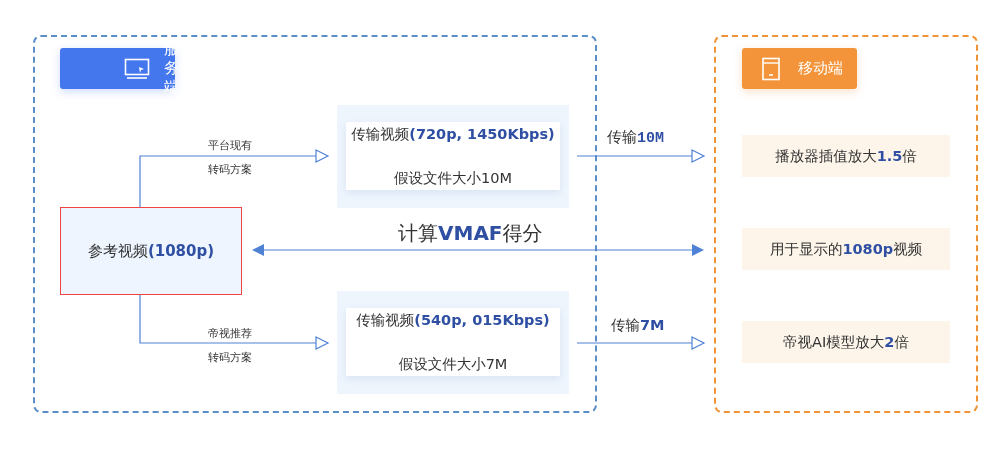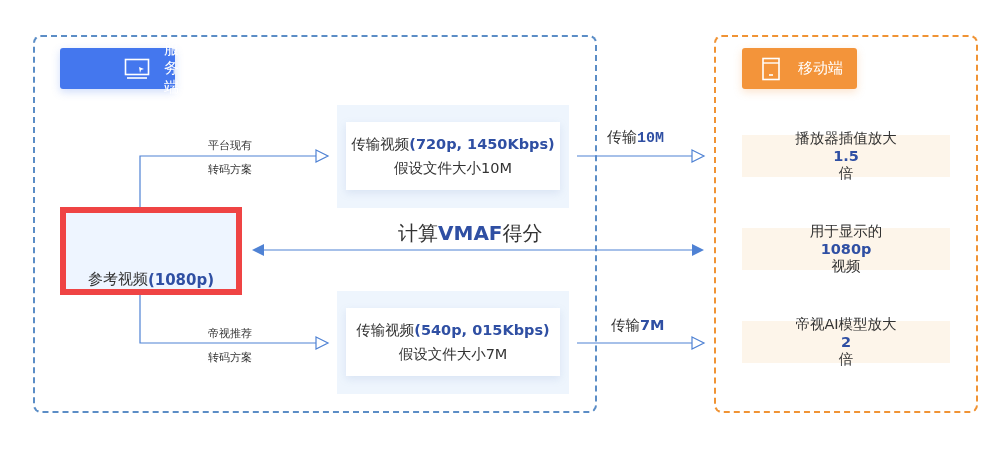--- a/index.html
+++ b/index.html
@@ -11,33 +11,33 @@
   .group-mobile { left:714px; top:35px; width:264px; height:378px;
      border:2px dashed #f09334; border-radius:8px; box-sizing:border-box; }
   .tag { height:41px; border-radius:3px; color:#fff; font-size:15px;
      display:flex; align-items:center; box-sizing:border-box; }
   .tag-server { left:60px; top:48px; width:115px; background:#4477ee;
      box-shadow:0 3px 8px rgba(68,119,238,0.25);padding-left:48px; }
   .tag-mobile { left:742px; top:48px; width:115px; background:#f3943a;
      box-shadow:0 3px 8px rgba(243,148,58,0.25); }
   .tag .ic { width:26px; height:24px; margin-left:16px; margin-right:14px; display:flex; align-items:center; justify-content:center; }
   .ref { left:60px; top:207px; width:182px; height:88px; background:#eef5ff;
-     border:6px solid #ef4444; box-sizing:border-box; display:flex;
-     align-items:flex-end; justify-content:center; font-size:15px; }
+     border:1px solid #ef4444; box-sizing:border-box; display:flex;
+     align-items:center; justify-content:center; font-size:15px; }
   .panel { background:#eef5fd; width:232px; height:103px; }
   .panel-top { left:337px; top:105px; }
   .panel-bot { left:337px; top:291px; }
   .card { position:absolute; left:9px; top:17px; width:214px; height:68px;
      background:#fff; box-shadow:0 3px 8px rgba(120,150,200,0.18);
-     display:flex; flex-direction:column; align-items:center; justify-content:center;
+     display:flex; flex-direction:column; align-items:center; justify-content:space-between;
      font-size:14.5px; line-height:24px; }
   .blue { color:#2f4fa3; font-weight:bold; }
   .lbl { font-size:11px; line-height:20px; color:#333; text-align:center; }
   .mcard { left:742px; width:208px; height:42px; background:#fdf5ea;
-     display:flex; align-items:center; justify-content:center; font-size:14.5px;flex-direction:column; }
+     display:flex; align-items:center; justify-content:center; font-size:14.5px; }
   svg.lines { position:absolute; left:0; top:0; }
 </style>
 </head>
 <body>
 
 <div class="abs group-server"></div>
 <div class="abs group-mobile"></div>
 
 <svg class="lines" width="1000" height="452">
 

